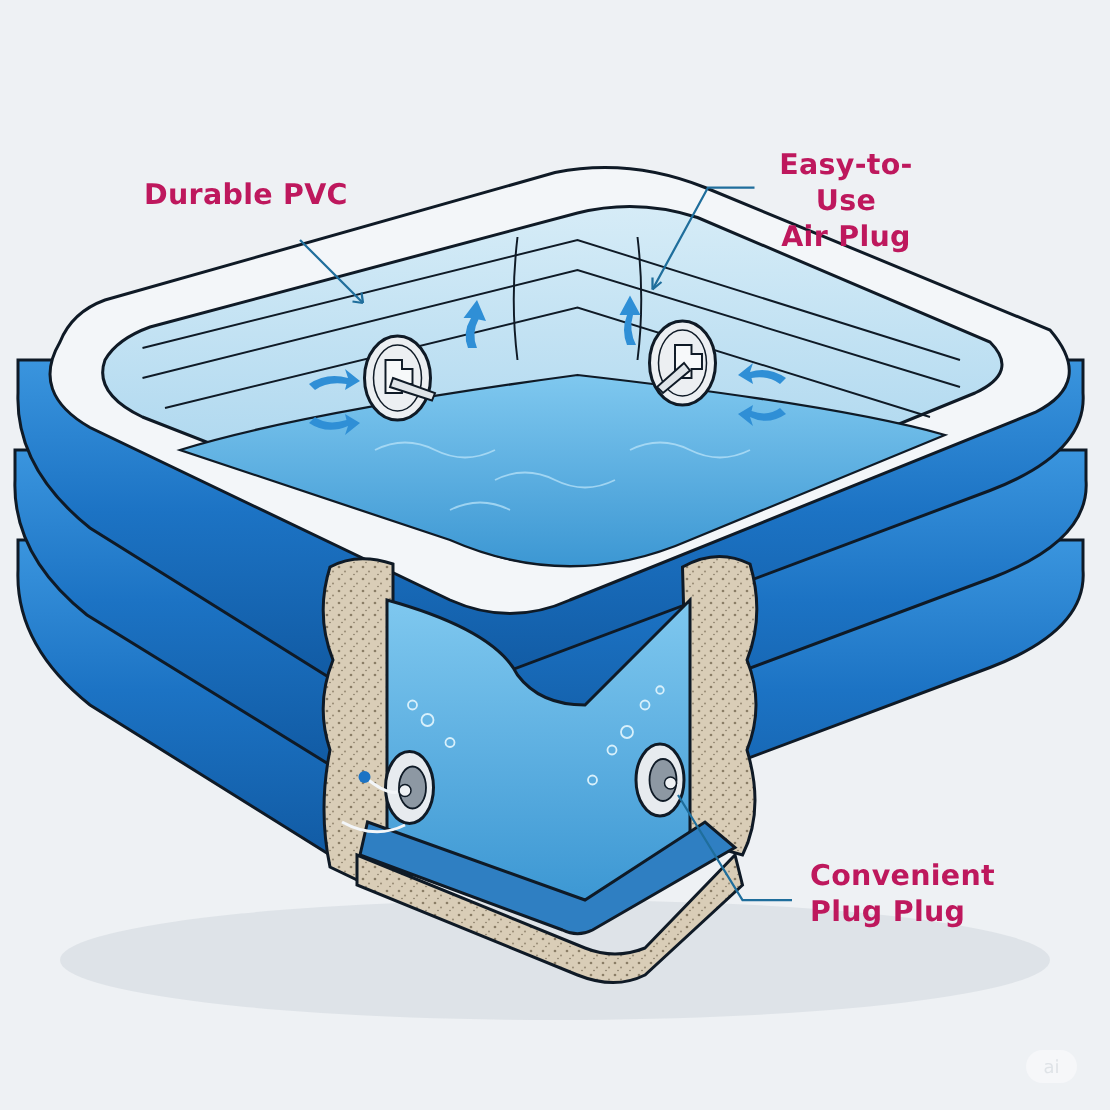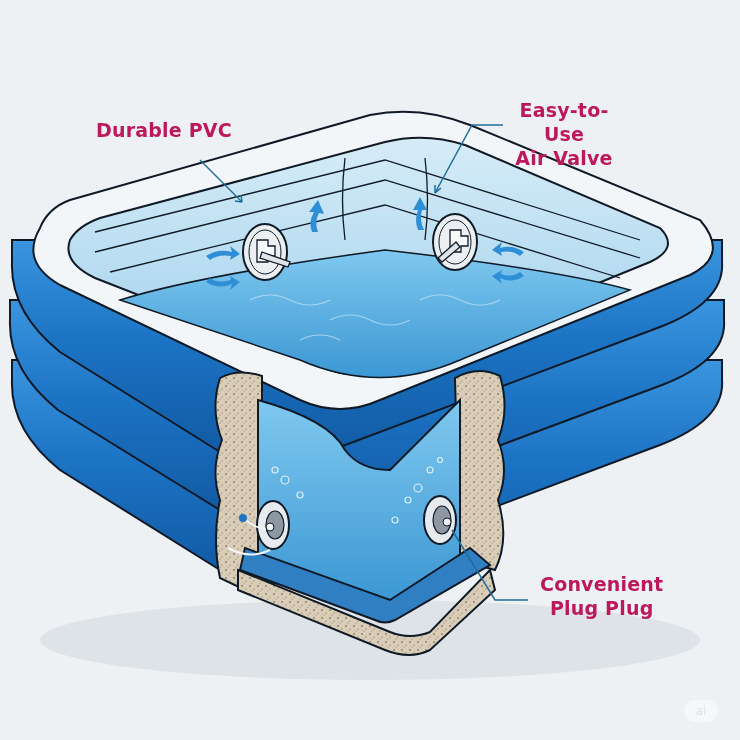--- a/index.html
+++ b/index.html
@@ -11,21 +11,21 @@
   }
   .stage { position: absolute; left: 0; top: 0; width: 740px; height: 740px; }
   .label {
     position: absolute;
     font-weight: bold;
     color: #be185d;
     font-size: 19px;
     line-height: 24px;
     letter-spacing: 0.2px;
   }
-  .label.center { text-align: center; }
+  .label.center { text-align: left; }
   #lbl-pvc { left: 96px; top: 118px; }
   #lbl-valve { left: 506px; top: 98px; width: 116px; text-align: center; }
   #lbl-drain { left: 540px; top: 572px; }
   .watermark {
     position: absolute; right: 22px; bottom: 18px;
     width: 34px; height: 22px; border-radius: 11px;
     background: #f6f7f9; color: #dfe3e7; font-size: 12px;
     text-align: center; line-height: 22px;
   }
 </style>
@@ -151,21 +151,21 @@
       <path d="M435 193 l0 -8 m0 8 l6 -5"></path>
       <path d="M452 530 L495 600 L528 600"></path>
     </g>
   </svg>
 
   <div class="label" id="lbl-pvc">
     <span>Durable PVC</span>
   </div>
   <div class="label" id="lbl-valve">
     <div>Easy-to-Use</div>
-    <div>Air Valve</div>
+    <div>Air Plug</div>
   </div>
   <div class="label center" id="lbl-drain">
     <div>Convenient</div>
     <div>Plug Plug</div>
   </div>
 
   <div class="watermark">ai</div>
 </div>
 
 </body></html>

